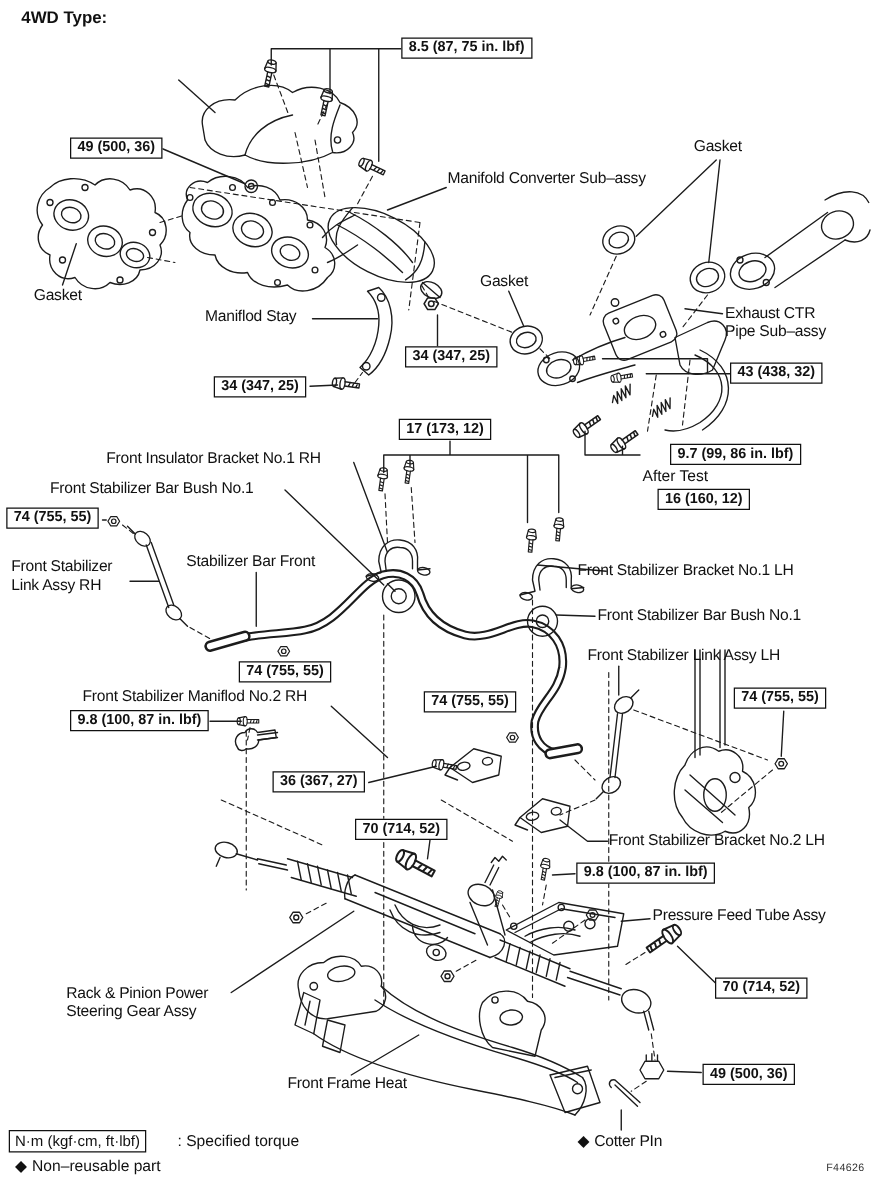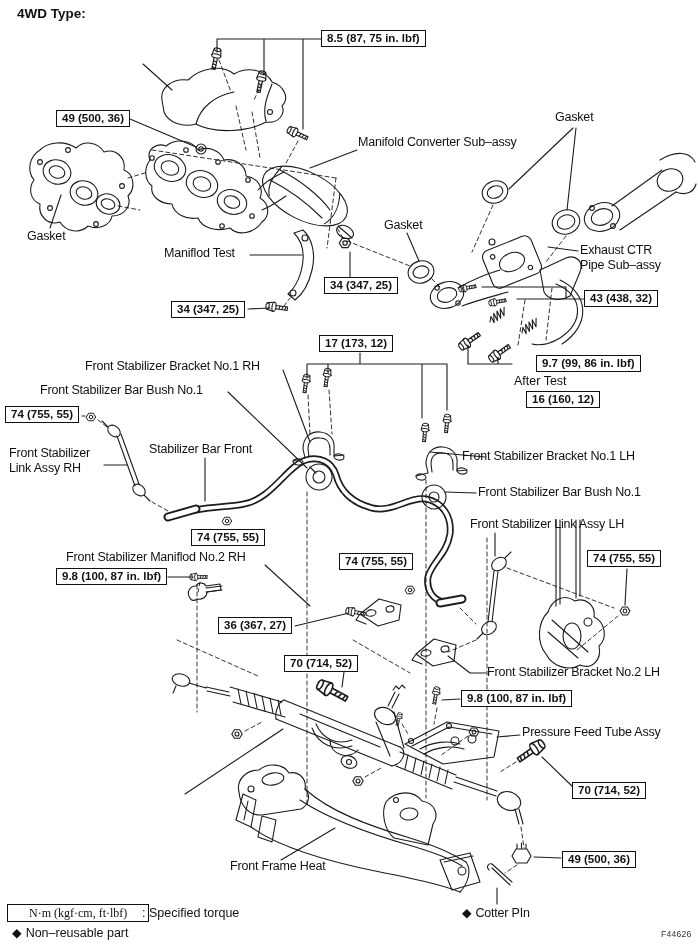--- a/index.html
+++ b/index.html
@@ -5,21 +5,21 @@
   html,body{margin:0;padding:0;background:#fff;}
   .stage{position:relative;width:698px;height:950px;background:#fff;overflow:hidden;
          font-family:"Liberation Sans",sans-serif;color:#111;}
   .art{position:absolute;left:0;top:0;}
   .ttl{position:absolute;font-size:13.5px;font-weight:bold;white-space:nowrap;}
   .lbl{position:absolute;font-size:12.5px;line-height:15px;letter-spacing:-0.2px;white-space:nowrap;}
   .tq{position:absolute;border:1.5px solid #111;background:#fff;font-weight:bold;
       font-size:11.5px;line-height:15px;padding:0 5px;white-space:nowrap;}
   .plain{position:absolute;font-size:12.5px;line-height:15px;white-space:nowrap;}
   .lgbox{position:absolute;border:1.2px solid #111;background:#fff;font-size:12px;
-         line-height:16px;padding:0 21px;white-space:nowrap;font-family:Liberation Serif, serif;}
+         line-height:16px;padding:0 4px;white-space:nowrap;}
   .fig{position:absolute;font-size:8.5px;color:#333;letter-spacing:0.3px;}
   .dia{display:inline-block;margin-right:4px;}
 </style>
 </head>
 <body>
 
 <div class="stage">
 
 <svg class="art" width="698" height="950" viewBox="0 0 698 950" fill="none" stroke="#1c1c1c" stroke-width="1.1" stroke-linecap="round" stroke-linejoin="round">
   <defs>
@@ -346,39 +346,43 @@
     <path d="M437,708 L434,724 M402,724 L408,734 M516,762 L500,772"></path>
     <path d="M521,827 L524,848 M517,865 L505,873"></path>
   </g>
 </svg>
 
 <div class="ttl" style="left:17px;top:6px">4WD Type:</div>
 
 <div class="lbl" style="left:358px;top:135px">Manifold Converter Sub–assy</div>
 <div class="lbl" style="left:555px;top:110px">Gasket</div>
 <div class="lbl" style="left:27px;top:229px">Gasket</div>
-<div class="lbl" style="left:164px;top:246px">Maniflod Test</div>
+<div class="lbl" style="left:164px;top:246px">Maniflod Stay</div>
 <div class="lbl" style="left:384px;top:218px">Gasket</div>
 <div class="lbl" style="left:580px;top:243px">
   <span style="display:block">Exhaust CTR</span>
   <span style="display:block">Pipe Sub–assy</span>
 </div>
-<div class="lbl" style="left:85px;top:359px">Front Stabilizer Bracket No.1 RH</div>
+<div class="lbl" style="left:85px;top:359px">Front Insulator Bracket No.1 RH</div>
 <div class="lbl" style="left:40px;top:383px">Front Stabilizer Bar Bush No.1</div>
 <div class="lbl" style="left:9px;top:446px">
   <span style="display:block">Front Stabilizer</span>
   <span style="display:block">Link Assy RH</span>
 </div>
 <div class="lbl" style="left:149px;top:442px">Stabilizer Bar Front</div>
 <div class="lbl" style="left:462px;top:449px">Front Stabilizer Bracket No.1 LH</div>
 <div class="lbl" style="left:478px;top:485px">Front Stabilizer Bar Bush No.1</div>
 <div class="lbl" style="left:470px;top:517px">Front Stabilizer Link Assy LH</div>
 <div class="lbl" style="left:66px;top:550px">Front Stabilizer Maniflod No.2 RH</div>
 <div class="lbl" style="left:487px;top:665px">Front Stabilizer Bracket No.2 LH</div>
 <div class="lbl" style="left:522px;top:725px">Pressure Feed Tube Assy</div>
+<div class="lbl" style="left:53px;top:787px">
+  <span style="display:block">Rack &amp; Pinion Power</span>
+  <span style="display:block">Steering Gear Assy</span>
+</div>
 <div class="lbl" style="left:230px;top:859px">Front Frame Heat</div>
 <div class="lbl" style="left:462px;top:906px">
   <span class="dia">◆</span><span>Cotter PIn</span>
 </div>
 
 <div class="tq" style="left:321px;top:30px">8.5 (87, 75 in. lbf)</div>
 <div class="tq" style="left:56px;top:110px">49 (500, 36)</div>
 <div class="tq" style="left:171px;top:301px">34 (347, 25)</div>
 <div class="tq" style="left:324px;top:277px">34 (347, 25)</div>
 <div class="tq" style="left:584px;top:290px">43 (438, 32)</div>

